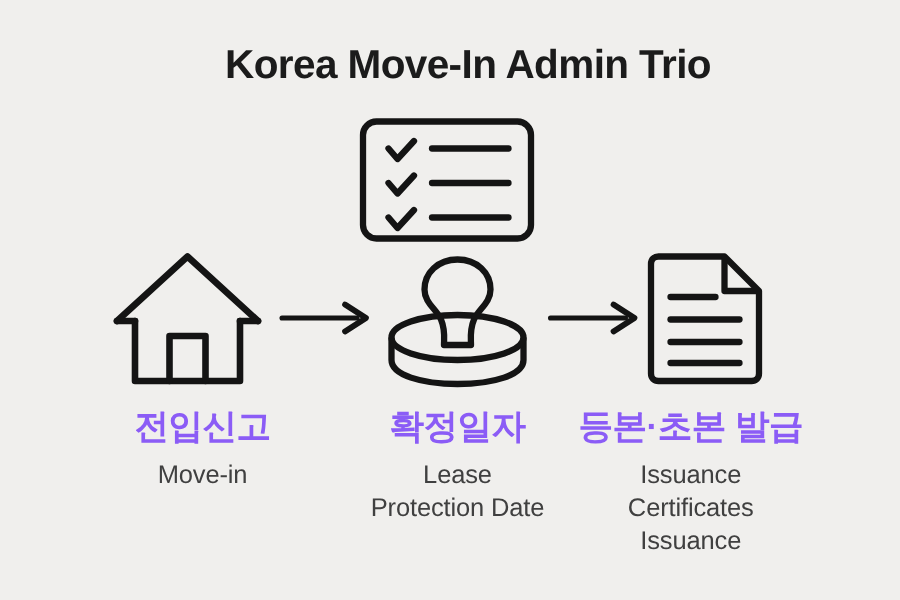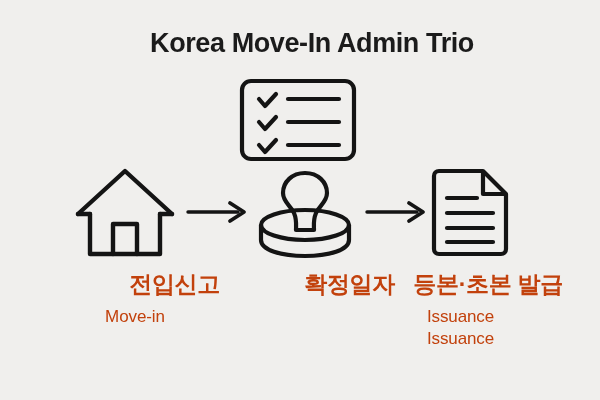--- a/index.html
+++ b/index.html
@@ -85,31 +85,30 @@
     text-align: center;
   }
   #label-1 { left: 50px;  width: 170px; }
   #label-2 { left: 215px; width: 180px; }
   #label-3 { left: 358px; width: 205px; }
 
   .label-ko {
     font-size: 23px;
     font-weight: bold;
     line-height: 28px;
-    color: #c2410c;
+    color: #8b5cf6;
     white-space: nowrap;
     letter-spacing: -0.3px;
-    text-align: right;
   }
   .label-en {
     margin-top: 8px;
     font-size: 17px;
     font-weight: normal;
     line-height: 22px;
-    color: #c2410c;
+    color: #404040;
     letter-spacing: -0.1px;
   }
 
   svg { display: block; overflow: visible; }
 </style>
 </head>
 <body>
 
 <div id="infographic">
 
@@ -198,25 +197,30 @@
 
     <div class="step-label" id="label-1">
       <div class="label-ko">전입신고</div>
       <div class="label-en">
         <div>Move-in</div>
       </div>
     </div>
 
     <div class="step-label" id="label-2">
       <div class="label-ko">확정일자</div>
+      <div class="label-en">
+        <div>Lease</div>
+        <div>Protection Date</div>
+      </div>
     </div>
 
     <div class="step-label" id="label-3">
       <div class="label-ko">등본·초본 발급</div>
       <div class="label-en">
         <div>Issuance</div>
+        <div>Certificates</div>
         <div>Issuance</div>
       </div>
     </div>
 
   </div>
 
 </div>
 
 </body></html>

